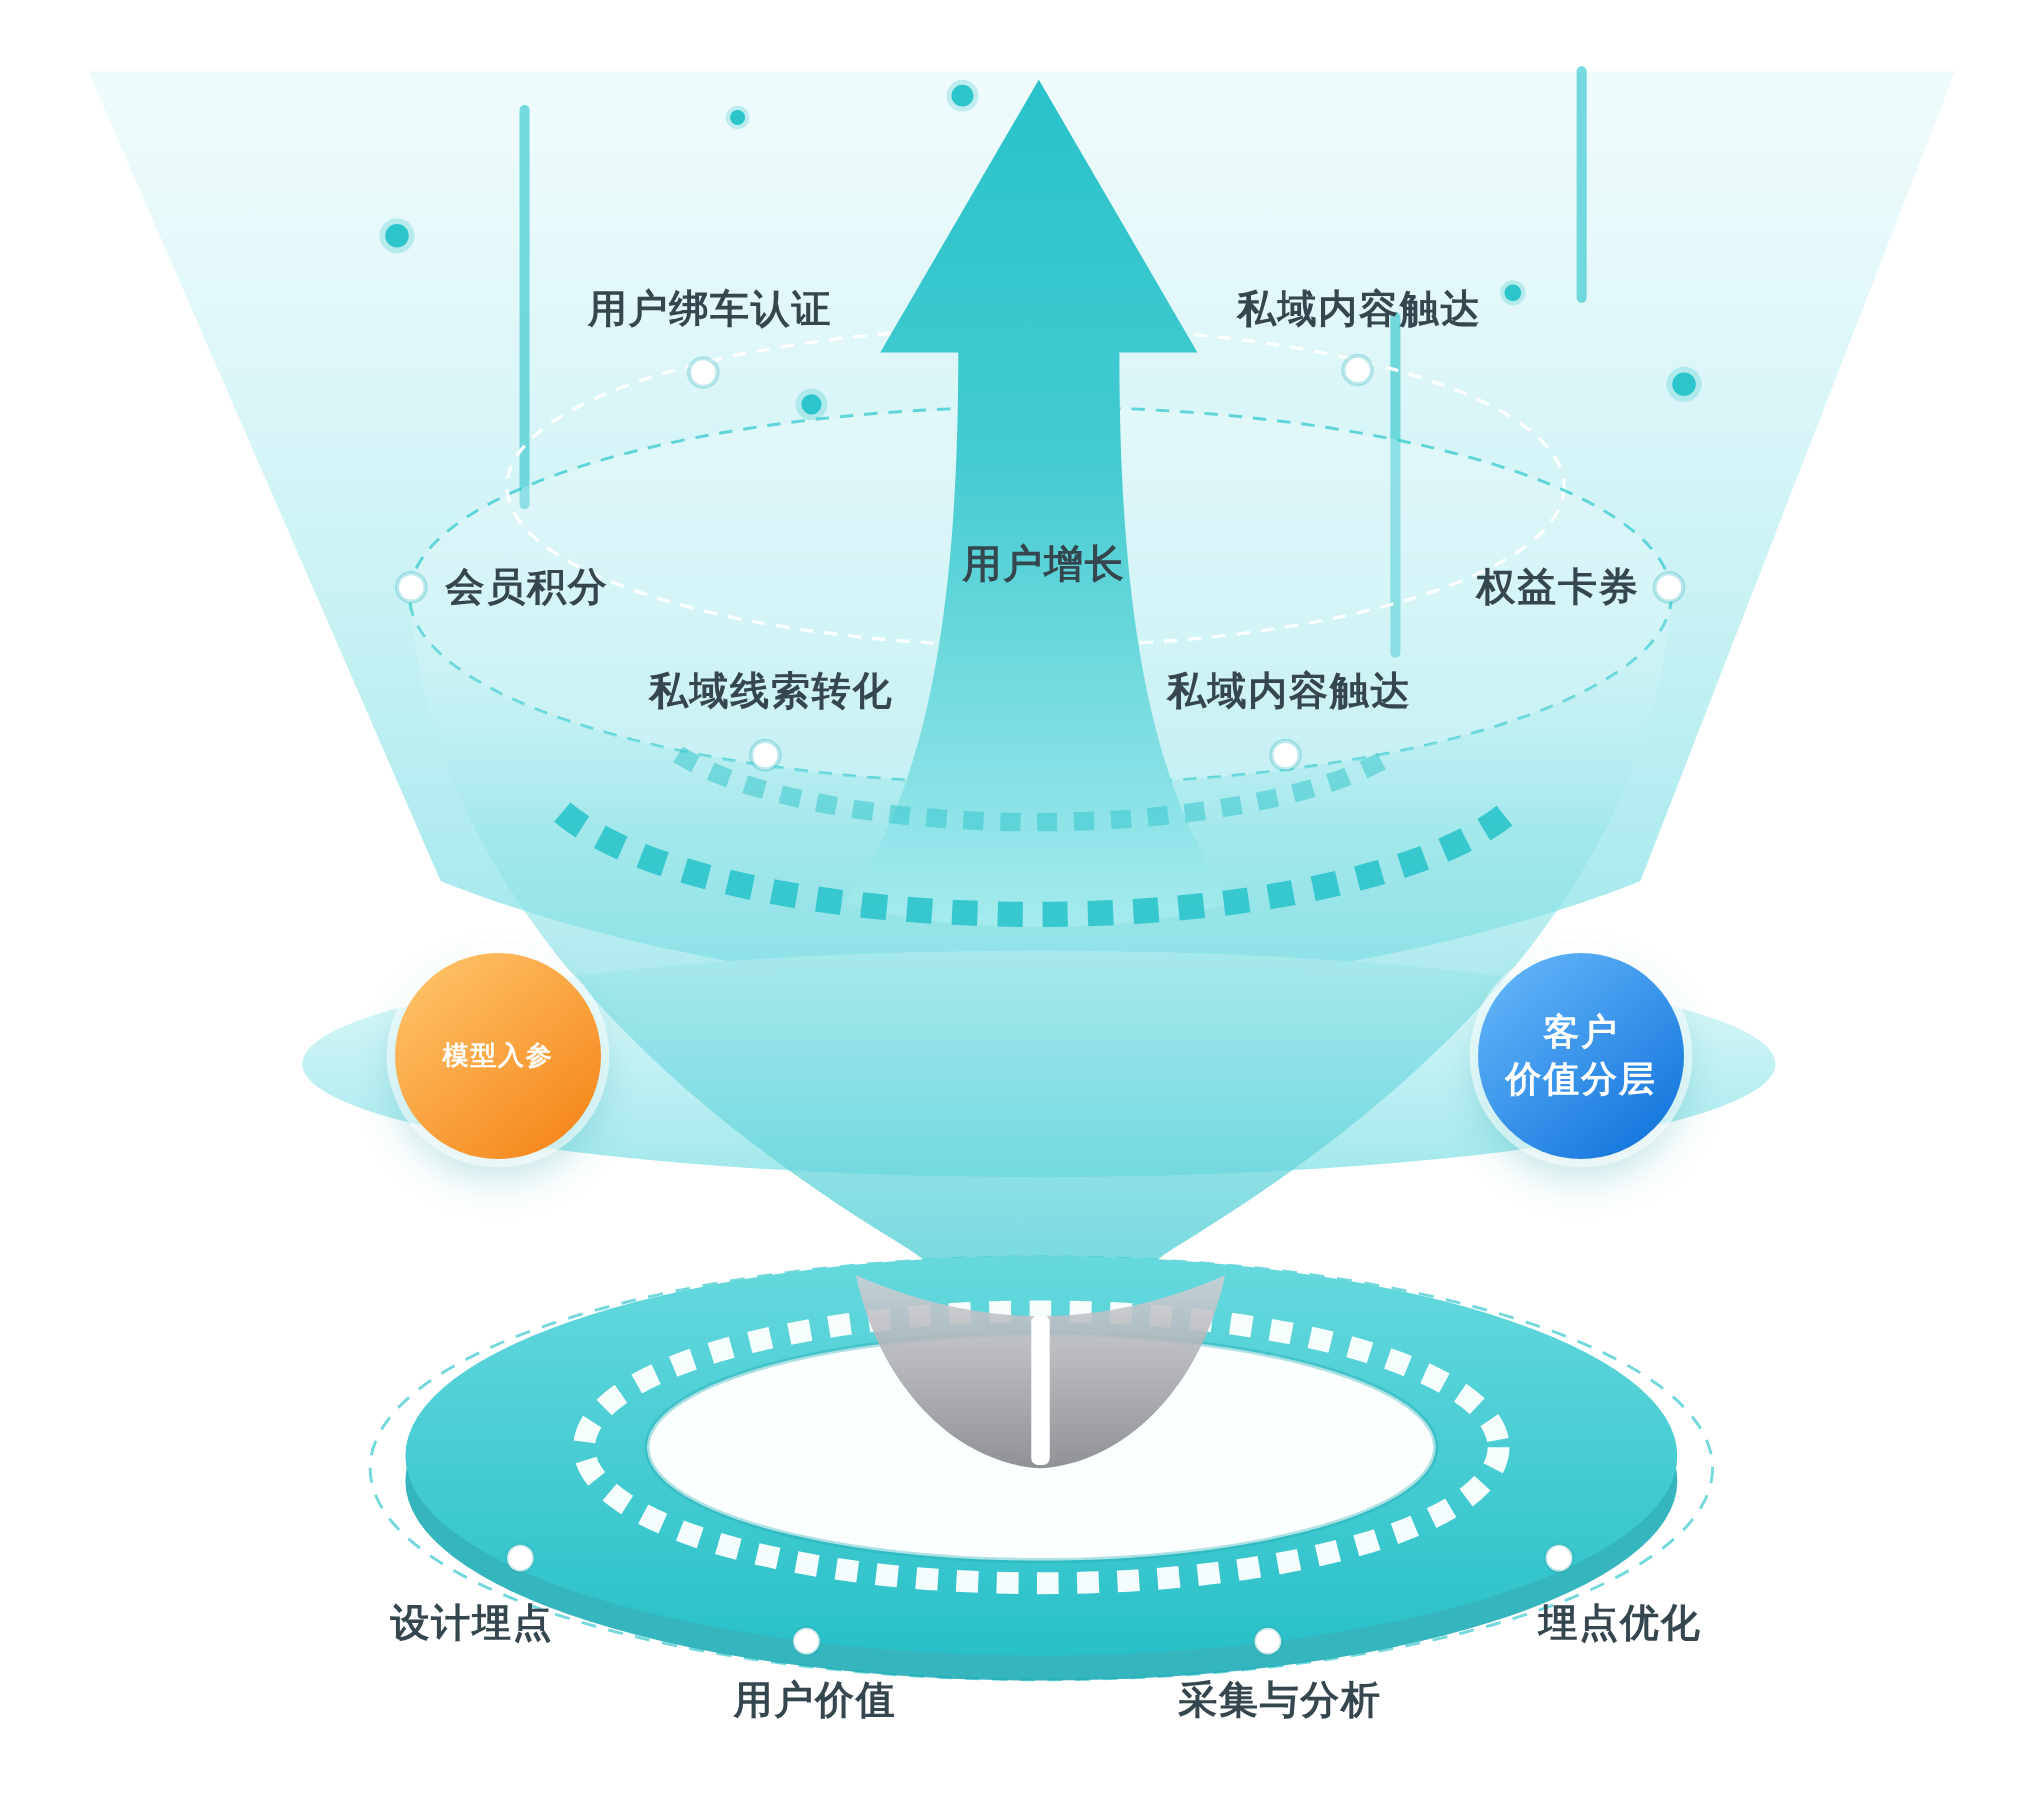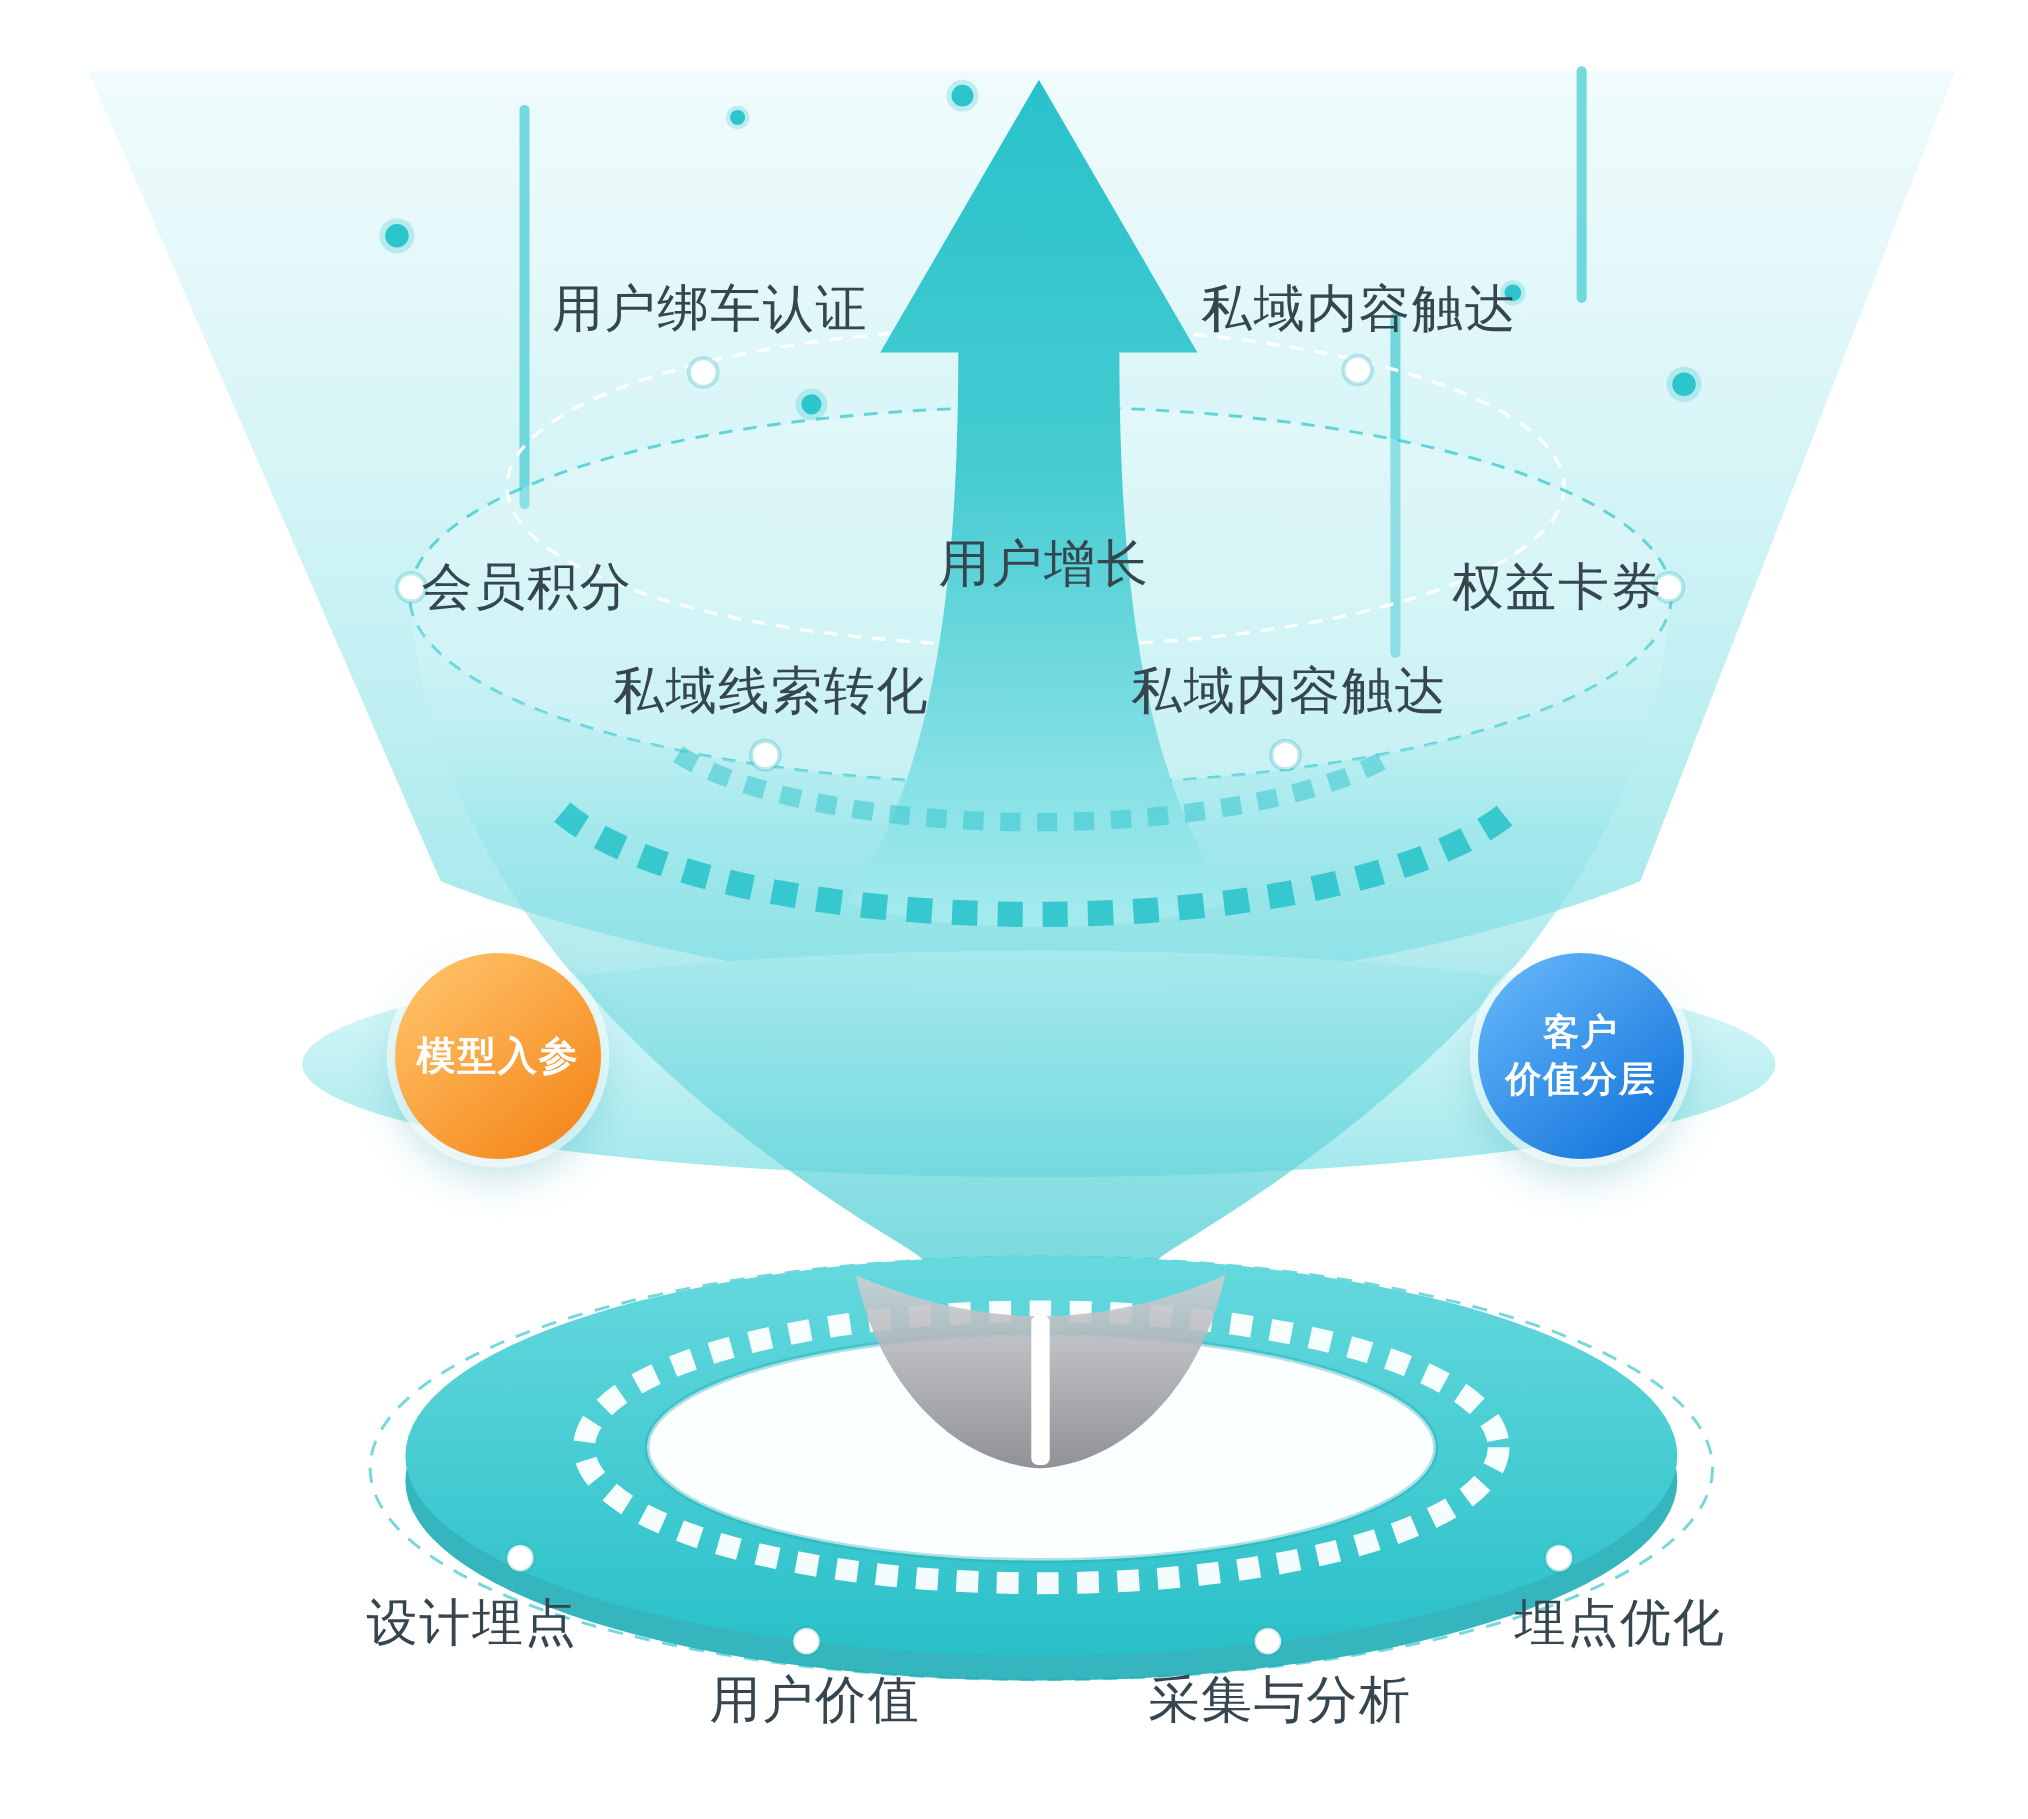--- a/index.html
+++ b/index.html
@@ -3,22 +3,22 @@
 <meta charset="utf-8">
 <style>
   * { margin:0; padding:0; box-sizing:border-box; }
   html,body { width:2029px; height:1819px; background:#ffffff; font-family:"Liberation Sans", sans-serif; }
   .stage { position:relative; width:2029px; height:1819px; overflow:hidden; background:#ffffff; }
   .stage > svg { position:absolute; left:0; top:0; }
 
   .lbl {
     position:absolute;
     transform:translate(-50%,-50%);
-    font-size:51px;
-    font-weight:400;
+    font-size:39px;
+    font-weight:700;
     color:#36464e;
     letter-spacing:1.7px;
     white-space:nowrap;
   }
 
   .node {
     position:absolute;
     transform:translate(-50%,-50%);
     border-radius:50%;
     display:flex;
@@ -29,21 +29,21 @@
     font-weight:700;
     text-align:center;
     letter-spacing:1.7px;
     box-shadow:0 0 0 8.4px rgba(255,255,255,0.55), 0 18.5px 40px rgba(31,154,161,0.28);
   }
   .node span { line-height:1.3; display:block; }
 
   .node-orange {
     left:498px; top:1056px; width:206px; height:206px;
     background:linear-gradient(140deg,#ffc268 8%,#f5891d 88%);
-    font-size:39px;
+    font-size:26px;
   }
   .node-green {
     left:1048px; top:1155px; width:203px; height:203px;
     background:linear-gradient(140deg,#7cd794 8%,#39a45a 88%);
     font-size:37px;
   }
   .node-blue {
     left:1581px; top:1056px; width:206px; height:206px;
     background:linear-gradient(140deg,#62b5f8 8%,#1777dd 88%);
     font-size:36px;

